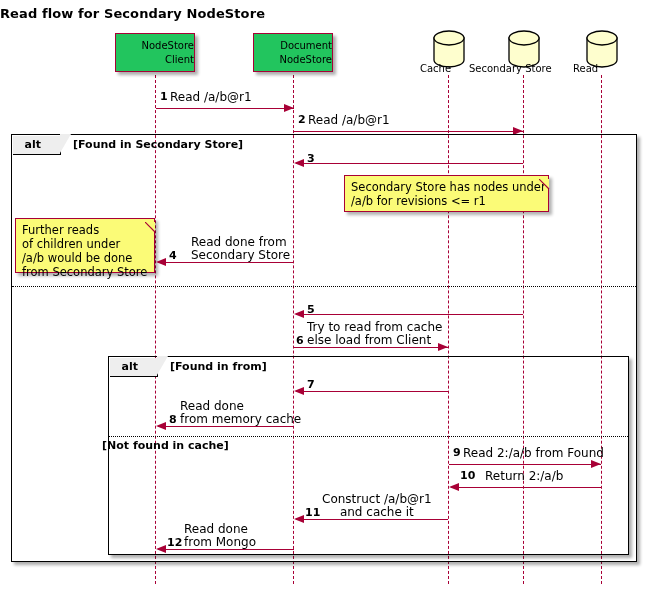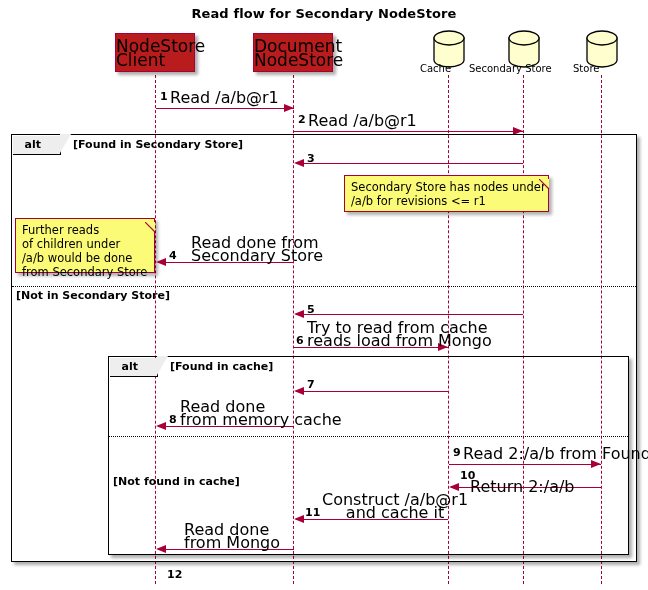--- a/index.html
+++ b/index.html
@@ -15,36 +15,36 @@
     width: 648px;
     height: 590px;
     background: #FFFFFF;
     overflow: hidden;
   }
   .title {
     position: absolute;
     left: 0;
     top: 6px;
     width: 648px;
-    text-align: center;
+    text-align: left;
     font-size: 13px;
     font-weight: bold;
     color: #000000;
     letter-spacing: 0.1px;
   }
   
   .participant {
     position: absolute;
     box-sizing: border-box;
-    background: #b91c1c;
+    background: #22c55e;
     border: 1.5px solid #A80036;
     color: #000000;
-    font-size: 17px;
+    font-size: 10px;
     line-height: 14px;
-    text-align: left;
+    text-align: right;
     padding-top: 5px;
     box-shadow: 3px 3px 3px rgba(0,0,0,0.32);
   }
   .participant span { display: block; }
   
   .db {
     position: absolute;
     width: 30px;
     height: 36px;
   }
@@ -125,21 +125,21 @@
   }
   .msg-num {
     position: absolute;
     font-size: 11px;
     font-weight: bold;
     color: #000000;
     white-space: nowrap;
   }
   .msg-text {
     position: absolute;
-    font-size: 16px;
+    font-size: 12px;
     color: #000000;
     white-space: pre;
     line-height: 13px;
   }
   
   .note {
     position: absolute;
     box-sizing: border-box;
     background: #FBFB77;
     border: 1.2px solid #A80036;
@@ -201,21 +201,21 @@
   <div class="db-label" style="left:469px; top:63px; width:109px;">Secondary Store</div>
 
   <div class="db" style="left:586px; top:30px;">
     <svg width="34" height="40" viewBox="0 0 34 40">
       <g transform="translate(1,1)">
         <path d="M0,7 L0,29 A15,7 0 0 0 30,29 L30,7 Z" fill="#FEFECE" stroke="#000000" stroke-width="1.3"></path>
         <ellipse cx="15" cy="7" rx="15" ry="7" fill="#FEFECE" stroke="#000000" stroke-width="1.3"></ellipse>
       </g>
     </svg>
   </div>
-  <div class="db-label" style="left:573px; top:63px; width:56px;">Store</div>
+  <div class="db-label" style="left:573px; top:63px; width:56px;">Read</div>
 
   <div class="msg-line" style="left:156px; top:108px; width:138px;"></div>
   <div class="arrow-r" style="left:284px; top:103.5px;"></div>
   <div class="msg-num" style="left:160px; top:90px;">1</div>
   <div class="msg-text" style="left:170px; top:91px;">Read /a/b@r1</div>
 
   <div class="msg-line" style="left:294px; top:131px; width:229px;"></div>
   <div class="arrow-r" style="left:513px; top:126.5px;"></div>
   <div class="msg-num" style="left:298px; top:113px;">2</div>
   <div class="msg-text" style="left:308px; top:114px;">Read /a/b@r1</div>
@@ -248,64 +248,63 @@
     </svg>
   </div>
 
   <div class="msg-line" style="left:158px; top:262px; width:136px;"></div>
   <div class="arrow-l" style="left:156px; top:257.5px;"></div>
   <div class="msg-num" style="left:169px; top:249px;">4</div>
   <div class="msg-text" style="left:191px; top:236px;">Read done from
 Secondary Store</div>
 
   <div class="divider" style="left:12px; top:286px; width:624px;"></div>
-  <div class="frame-label" style="left:16px; top:289px;">[Not in Secondary Store]</div>
 
   <div class="msg-line" style="left:296px; top:314px; width:227px;"></div>
   <div class="arrow-l" style="left:294px; top:309.5px;"></div>
   <div class="msg-num" style="left:307px; top:303px;">5</div>
 
   <div class="msg-line" style="left:294px; top:347px; width:154px;"></div>
   <div class="arrow-r" style="left:438px; top:342.5px;"></div>
   <div class="msg-num" style="left:296px; top:334px;">6</div>
   <div class="msg-text" style="left:307px; top:321px;">Try to read from cache
-reads load from Mongo</div>
+else load from Client</div>
 
   <div class="frame" style="left:108px; top:356px; width:521px; height:199px;"></div>
   <div class="frame-tab" style="left:109.5px; top:357.5px; width:48px;">alt</div>
-  <div class="frame-label" style="left:170px; top:360px;">[Found in cache]</div>
+  <div class="frame-label" style="left:170px; top:360px;">[Found in from]</div>
 
   <div class="msg-line" style="left:296px; top:391px; width:152px;"></div>
   <div class="arrow-l" style="left:294px; top:386.5px;"></div>
   <div class="msg-num" style="left:307px; top:378px;">7</div>
 
   <div class="msg-line" style="left:158px; top:426px; width:136px;"></div>
   <div class="arrow-l" style="left:156px; top:421.5px;"></div>
   <div class="msg-num" style="left:169px; top:413px;">8</div>
   <div class="msg-text" style="left:180px; top:400px;">Read done
 from memory cache</div>
 
   <div class="divider" style="left:109px; top:436px; width:519px;"></div>
-  <div class="frame-label" style="left:113px; top:439px;margin-top:36px;">[Not found in cache]</div>
+  <div class="frame-label" style="left:102px; top:439px;">[Not found in cache]</div>
 
   <div class="msg-line" style="left:449px; top:464px; width:152px;"></div>
   <div class="arrow-r" style="left:591px; top:459.5px;"></div>
   <div class="msg-num" style="left:453px; top:446px;">9</div>
   <div class="msg-text" style="left:463px; top:447px;">Read 2:/a/b from Found</div>
 
   <div class="msg-line" style="left:451px; top:487px; width:150px;"></div>
   <div class="arrow-l" style="left:449px; top:482.5px;"></div>
   <div class="msg-num" style="left:460px; top:469px;">10</div>
-  <div class="msg-text" style="left:470px; top:470px;margin-top:10px;">Return 2:/a/b</div>
+  <div class="msg-text" style="left:485px; top:470px;">Return 2:/a/b</div>
 
   <div class="msg-line" style="left:296px; top:519px; width:152px;"></div>
   <div class="arrow-l" style="left:294px; top:514.5px;"></div>
   <div class="msg-num" style="left:305px; top:506px;">11</div>
   <div class="msg-text" style="left:322px; top:493px;text-align:center;">Construct /a/b@r1
 and cache it</div>
 
   <div class="msg-line" style="left:158px; top:549px; width:136px;"></div>
   <div class="arrow-l" style="left:156px; top:544.5px;"></div>
-  <div class="msg-num" style="left:167px; top:568px;">12</div>
+  <div class="msg-num" style="left:167px; top:536px;">12</div>
   <div class="msg-text" style="left:184px; top:523px;">Read done
 from Mongo</div>
 
 </div>
 
 </body></html>

